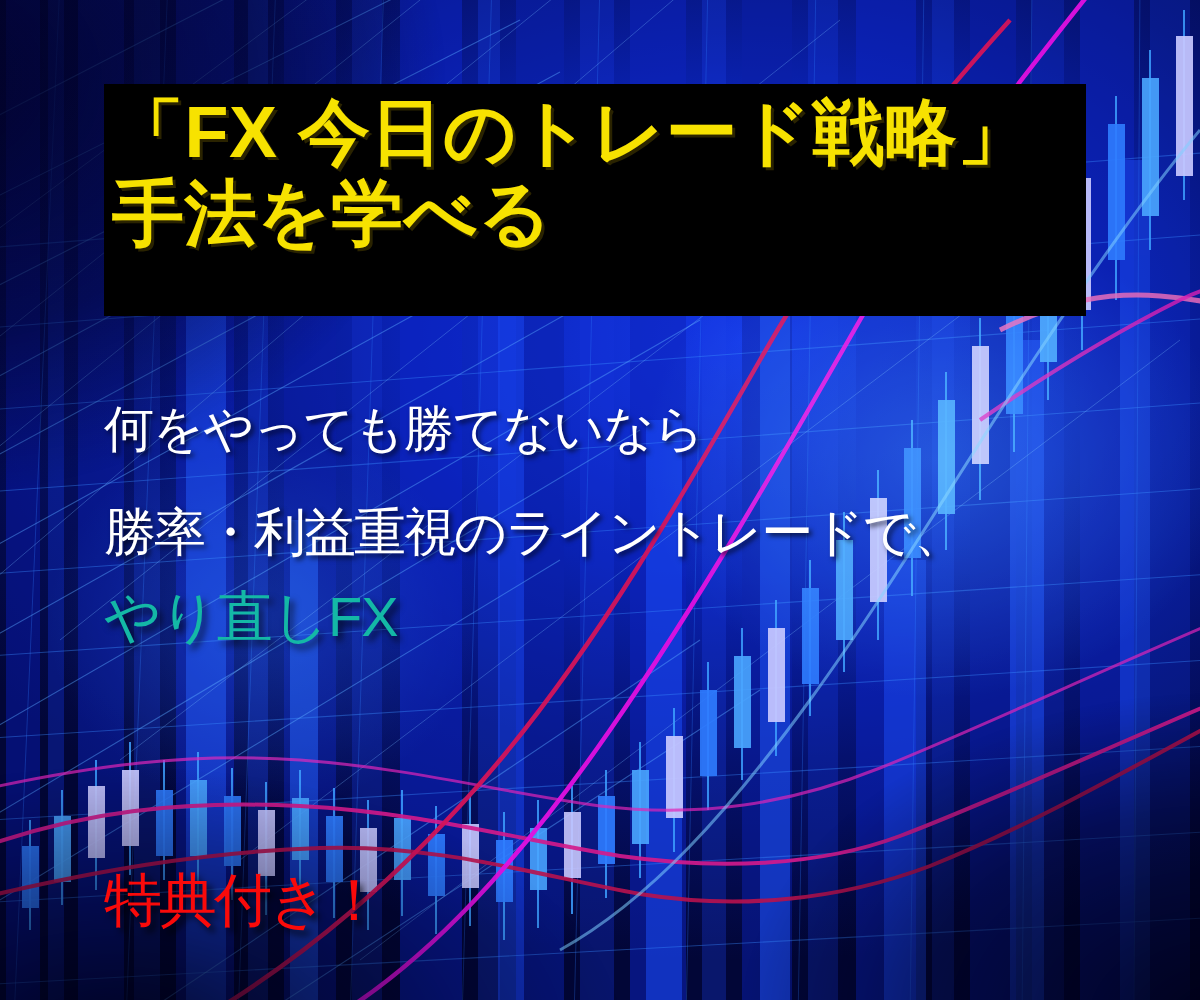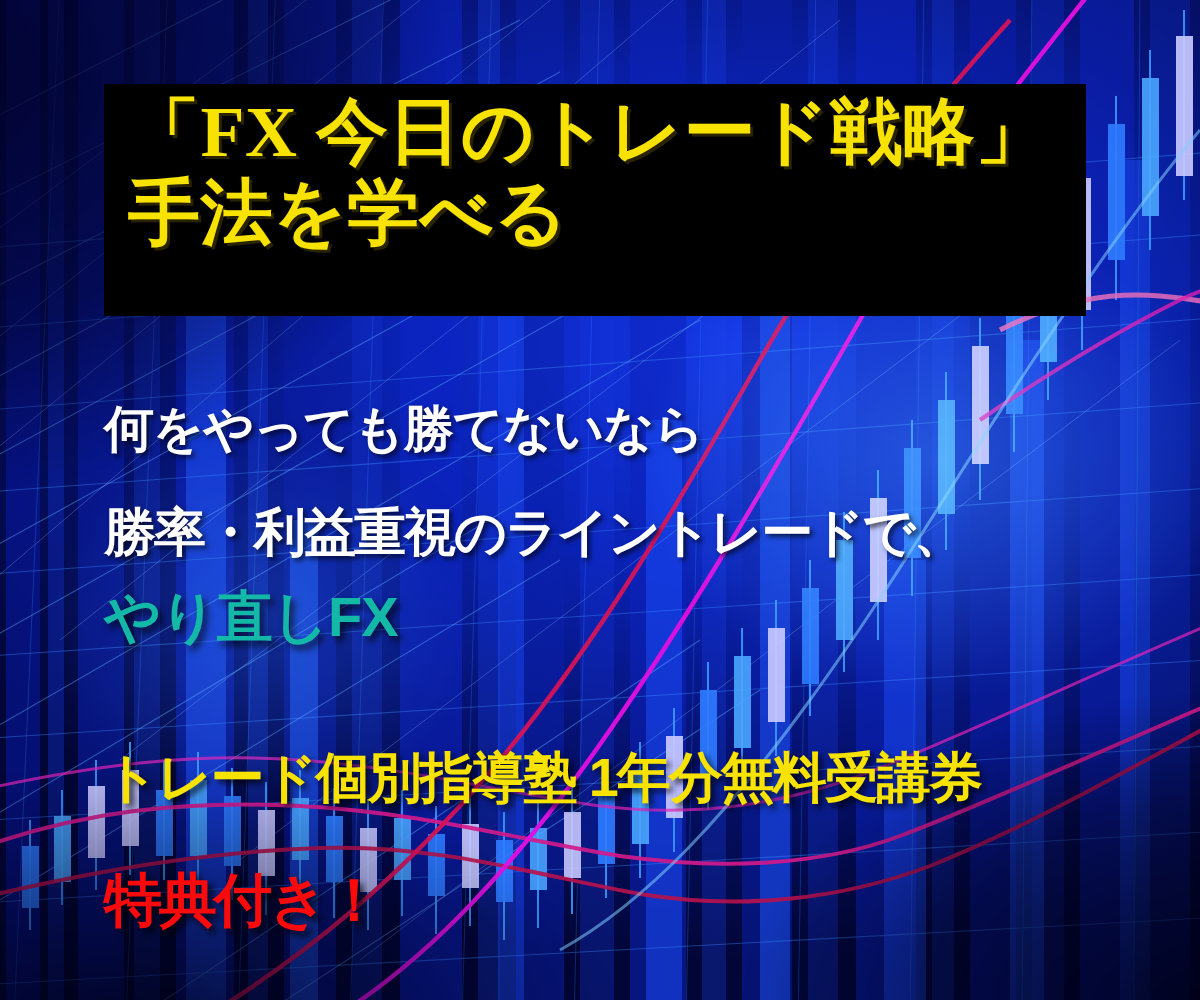--- a/index.html
+++ b/index.html
@@ -54,37 +54,37 @@
   #title-plate {
     position: absolute;
     left: 104px;
     top: 84px;
     width: 982px;
     height: 232px;
     background: #000;
   }
   #title-text {
     position: absolute;
-    left: 128px;
+    left: 112px;
     top: 92px;
     width: 980px;
     color: #f7e200;
-    font-family: Liberation Serif, serif;
+    font-family: Liberation Sans, sans-serif;
     font-weight: bold;
     font-size: 72px;
     line-height: 1.13;
     letter-spacing: 0.5px;
     white-space: pre-line;
     text-shadow: 3px 3px 0 rgba(120,100,0,0.35);
   }
 
   
   .copy {
     position: absolute;
-    font-weight: bold;
+    font-weight: normal;
     white-space: nowrap;
   }
   #copy-line1 {
     left: 104px;
     top: 396px;
     font-size: 50px;
     color: #ffffff;
     letter-spacing: -1px;
     text-shadow: 3px 3px 5px rgba(0,0,0,0.65);
   }
@@ -342,18 +342,17 @@
   <div id="title-plate"></div>
   <div id="title-text">「FX 今日のトレード戦略」
 手法を学べる</div>
 
   <div class="copy" id="copy-line1">何をやっても勝てないなら</div>
 
   <div class="copy" id="copy-line2">勝率・利益重視のライントレードで、</div>
 
   <div class="copy" id="copy-line3">やり直しFX</div>
 
-  <div class="copy" id="copy-line4">トレード個別指導塾 1年分無料受講券</div>
 
 
   <div class="copy" id="copy-line6">特典付き！</div>
 
 </div>
 
 </body></html>

